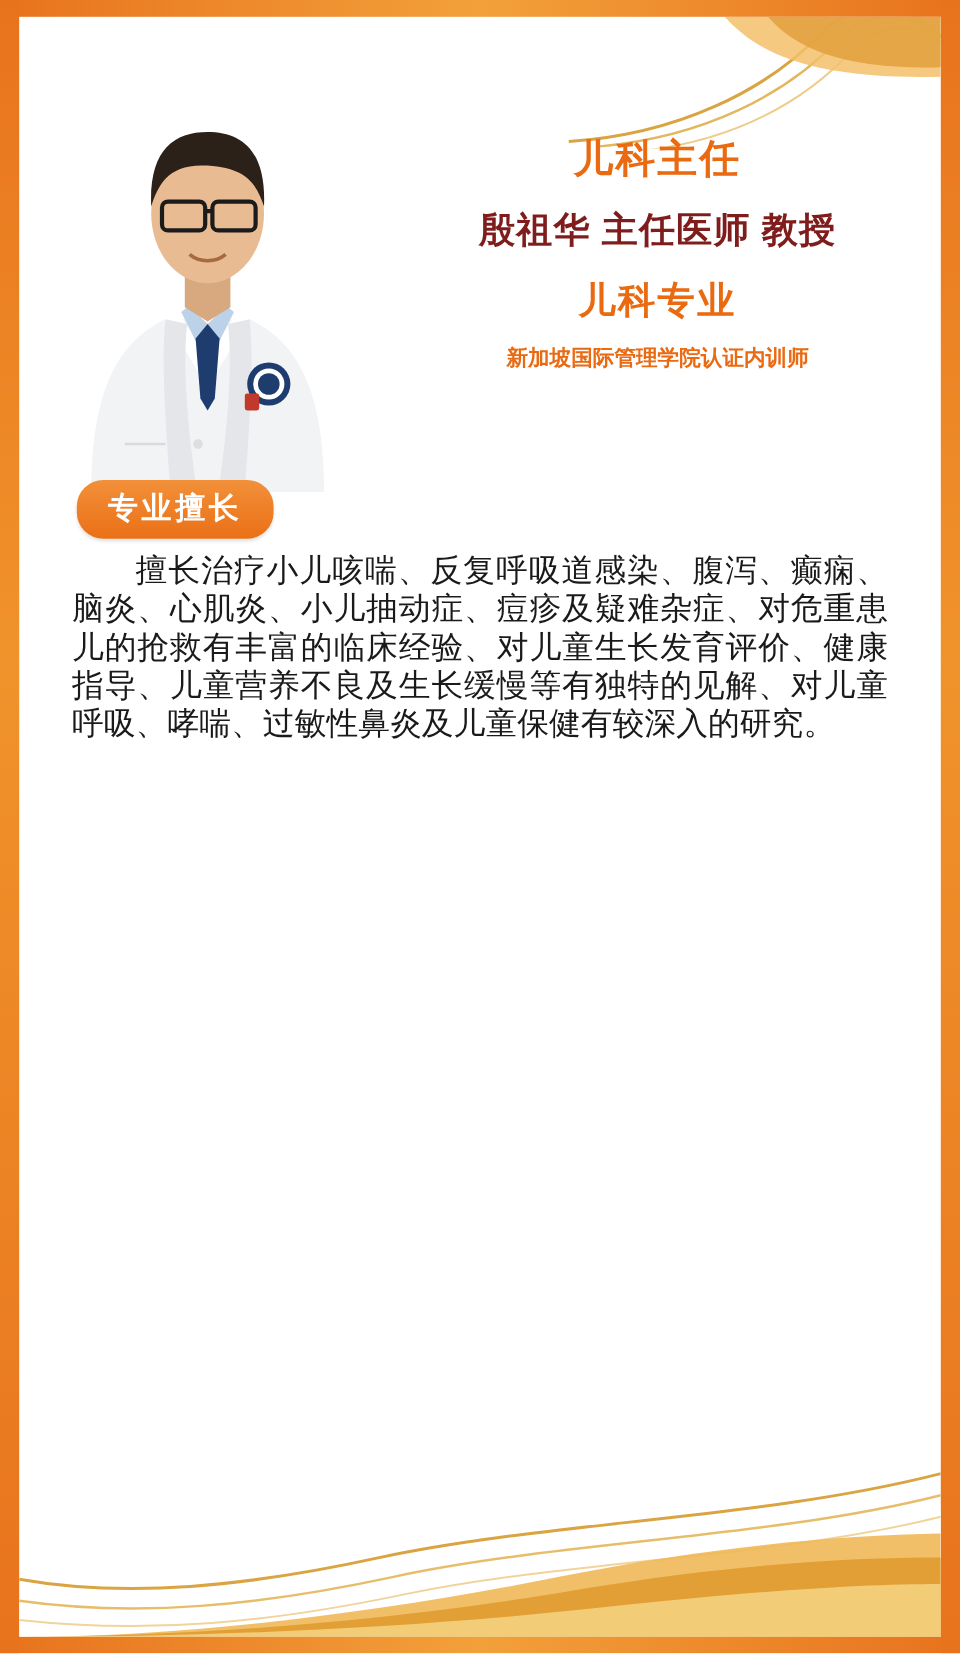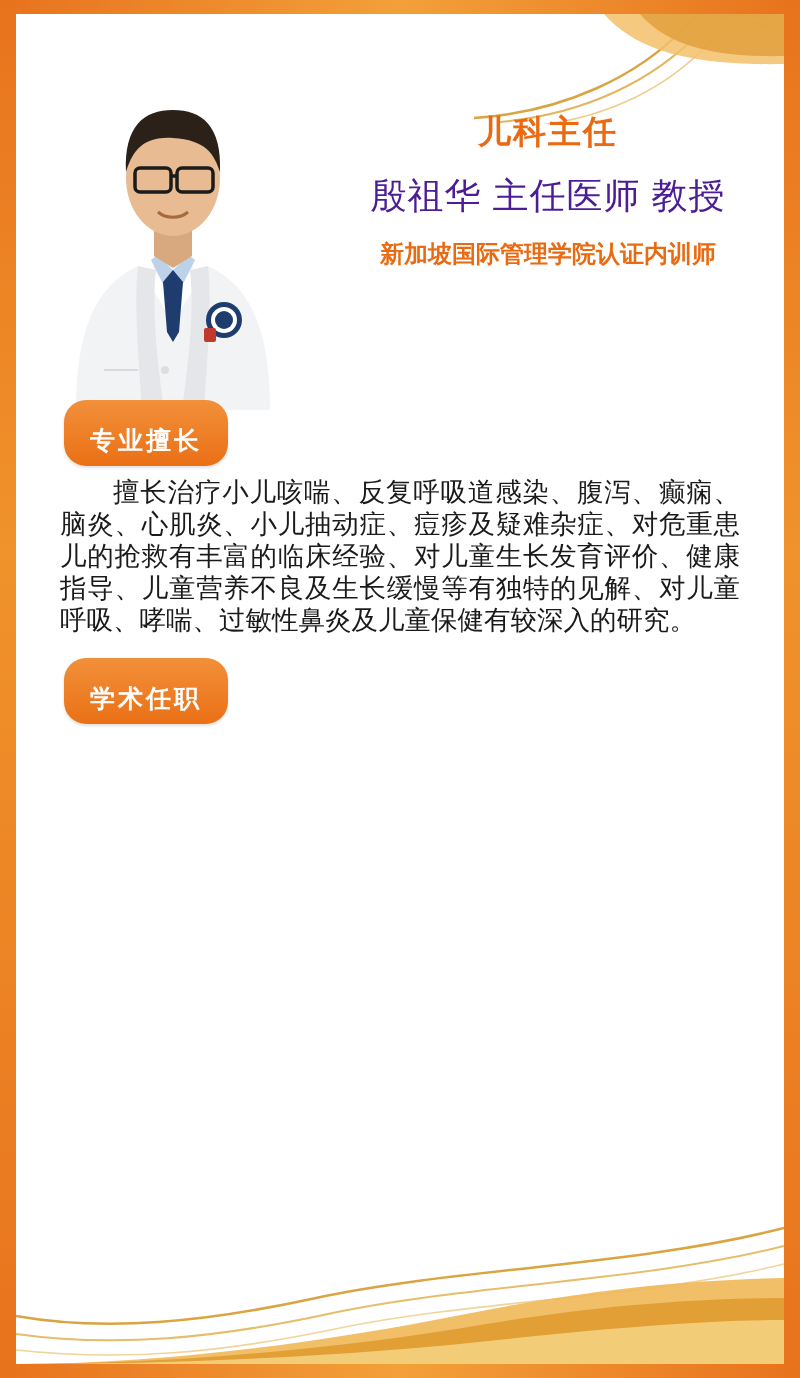--- a/index.html
+++ b/index.html
@@ -82,49 +82,49 @@
     text-align: center;
   }
   .title-line-1 {
     color: #ea6a12;
     font-size: 33px;
     font-weight: bold;
     letter-spacing: 2px;
     margin-bottom: 17px;
   }
   .title-line-2 {
-    color: #4c1d95;
-    font-size: 36px;
-    font-weight: normal;
+    color: #7f1d1d;
+    font-size: 30px;
+    font-weight: bold;
     letter-spacing: 1px;
     margin-bottom: 17px;
   }
   .title-line-3 {
     color: #ea6a12;
     font-size: 31px;
     font-weight: bold;
     letter-spacing: 2px;
     margin-bottom: 14px;
   }
   .title-line-4 {
     color: #ea6a12;
-    font-size: 24px;
+    font-size: 18px;
     font-weight: bold;
     letter-spacing: 0px;
     white-space: nowrap;
   }
   
   .section-pill {
     display: inline-block;
     background: linear-gradient(180deg, #f2903a 0%, #ea7016 100%);
     color: #ffffff;
     font-size: 25px;
     font-weight: bold;
     letter-spacing: 3px;
-    padding: 24px 26px 9px 26px;
+    padding: 7px 26px 9px 26px;
     border-radius: 22px;
     box-shadow: 0 2px 3px rgba(0,0,0,0.12);
   }
   .pill-wrap {
     margin-left: 48px;
   }
   .body-text {
     font-family: "Liberation Serif", "DejaVu Serif", serif;
     color: #1a1a1a;
     font-size: 26.5px;
@@ -201,36 +201,34 @@
 
         <line x1="66" y1="300" x2="100" y2="300" stroke="#d8dadd" stroke-width="2"></line>
         <circle cx="127" cy="300" r="4" fill="#dcdee1"></circle>
         <circle cx="127" cy="346" r="4" fill="#dcdee1"></circle>
       </svg>
     </div>
 
     <div class="titles">
       <div class="title-line-1">儿科主任</div>
       <div class="title-line-2">殷祖华 主任医师 教授</div>
+      <div class="title-line-3">儿科专业</div>
       <div class="title-line-4">新加坡国际管理学院认证内训师</div>
     </div>
   </div>
 
   <div class="content">
 
     <div class="pill-wrap">
       <span class="section-pill">专业擅长</span>
     </div>
     <div class="body-text">擅长治疗小儿咳喘、反复呼吸道感染、腹泻、癫痫、脑炎、心肌炎、小儿抽动症、痘疹及疑难杂症、对危重患儿的抢救有丰富的临床经验、对儿童生长发育评价、健康指导、儿童营养不良及生长缓慢等有独特的见解、对儿童呼吸、哮喘、过敏性鼻炎及儿童保健有较深入的研究。</div>
 
     <div class="spacer-md"></div>
 
-    <div class="pill-wrap">
-      <span class="section-pill">学术任职</span>
-    </div>
   </div>
 
   <div class="bottom-decor">
     <svg width="768" height="170" viewBox="0 0 768 170" preserveAspectRatio="none" xmlns="http://www.w3.org/2000/svg">
       <path d="M0,170 L768,170 L768,60 C600,120 420,80 250,120 C150,142 60,150 0,140 Z" fill="#ffffff"></path>
       <path d="M0,122 C90,138 190,128 300,104 C440,74 620,72 768,34" stroke="#d9a441" stroke-width="2.5" fill="none"></path>
       <path d="M0,140 C100,154 200,144 312,120 C452,90 626,88 768,52" stroke="#e6bd6a" stroke-width="2" fill="none"></path>
       <path d="M0,156 C110,168 210,158 324,134 C462,106 632,104 768,70" stroke="#f0d49b" stroke-width="1.6" fill="none"></path>
       <path d="M0,170 C140,170 300,150 450,120 C580,94 680,86 768,84 L768,170 Z" fill="#f0b857" opacity="0.9"></path>
       <path d="M0,170 C150,170 320,156 470,130 C590,110 690,104 768,104 L768,170 Z" fill="#e09d33" opacity="0.95"></path>

